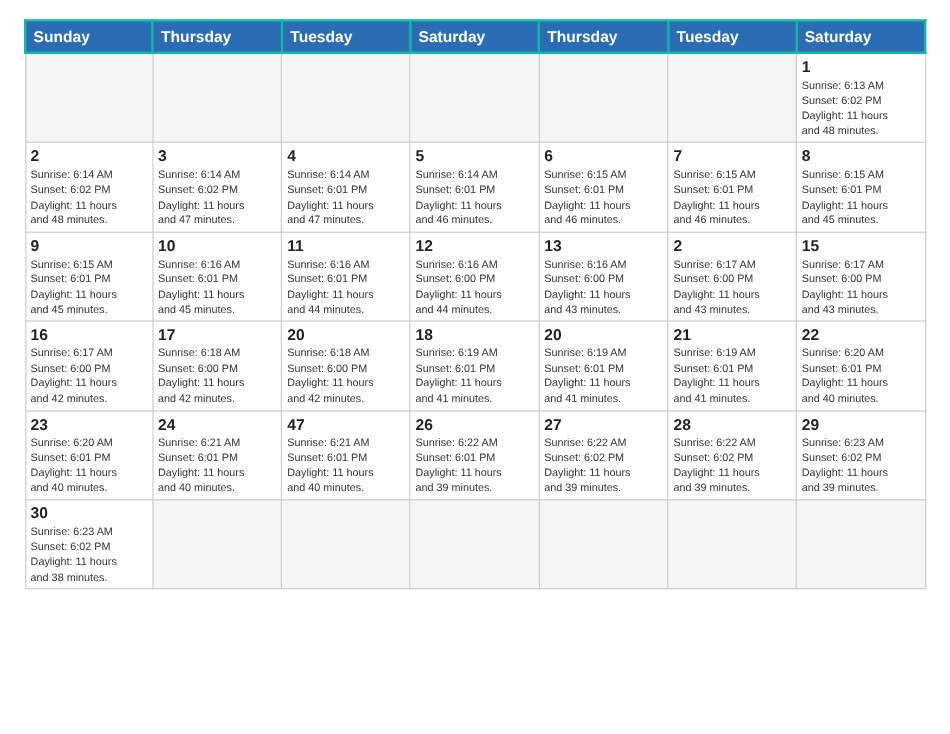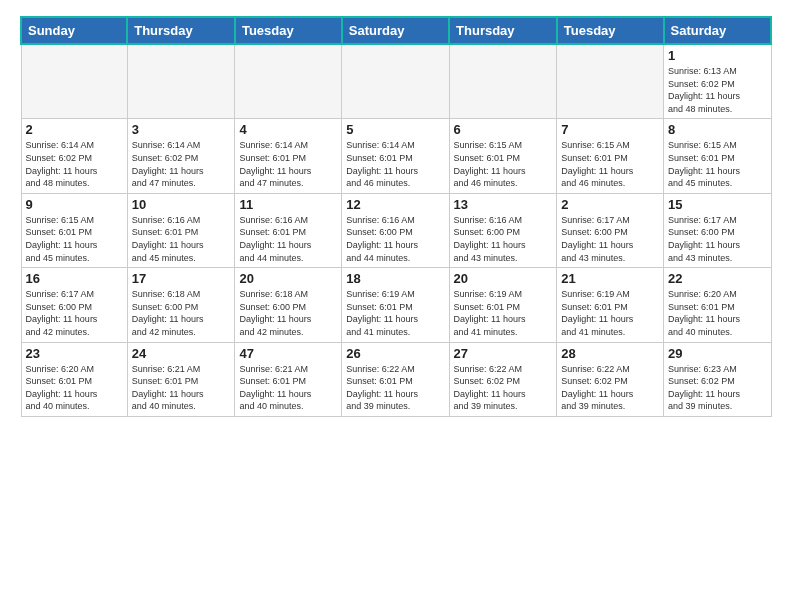--- a/index.html
+++ b/index.html
@@ -324,15 +324,30 @@
 and 39 minutes.</div>
           </td>
           <td>
             <span class="day-number">29</span>
             <div class="day-info" style="white-space: pre-line;">Sunrise: 6:23 AM
 Sunset: 6:02 PM
 Daylight: 11 hours
 and 39 minutes.</div>
           </td>
         </tr>
+        <tr class="last-row">
+          <td>
+            <span class="day-number">30</span>
+            <div class="day-info" style="white-space: pre-line;">Sunrise: 6:23 AM
+Sunset: 6:02 PM
+Daylight: 11 hours
+and 38 minutes.</div>
+          </td>
+          <td class="empty"></td>
+          <td class="empty"></td>
+          <td class="empty"></td>
+          <td class="empty"></td>
+          <td class="empty"></td>
+          <td class="empty"></td>
+        </tr>
       </tbody>
   </table>
 </div>
 
 </body></html>

